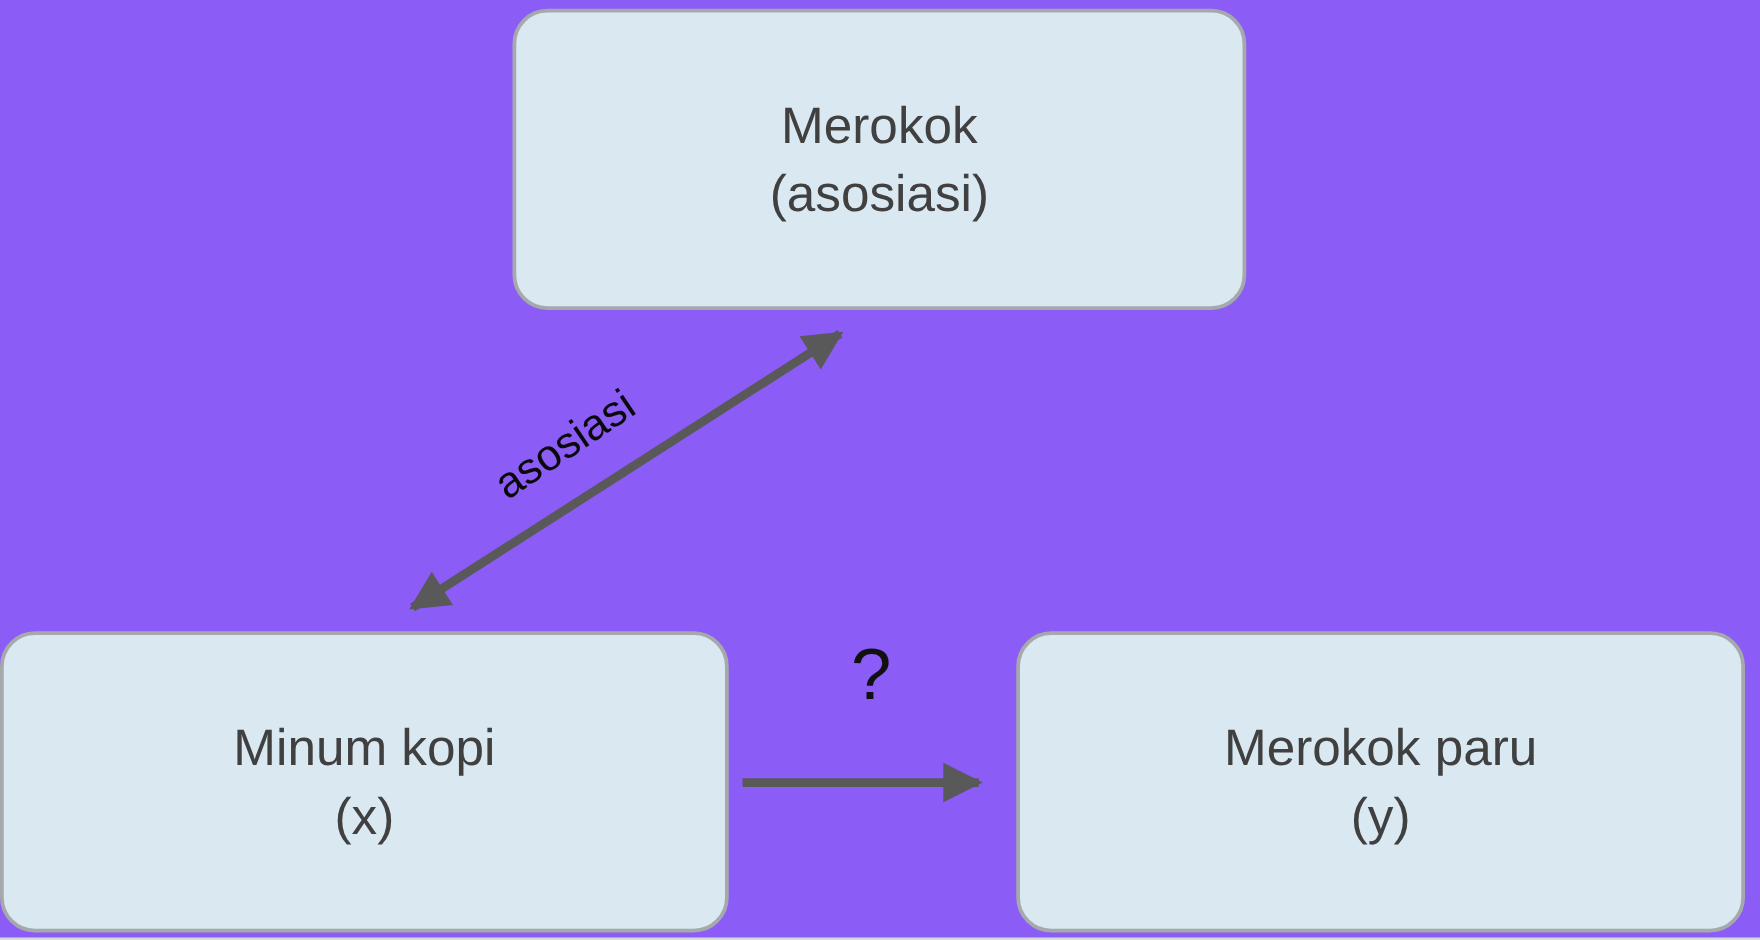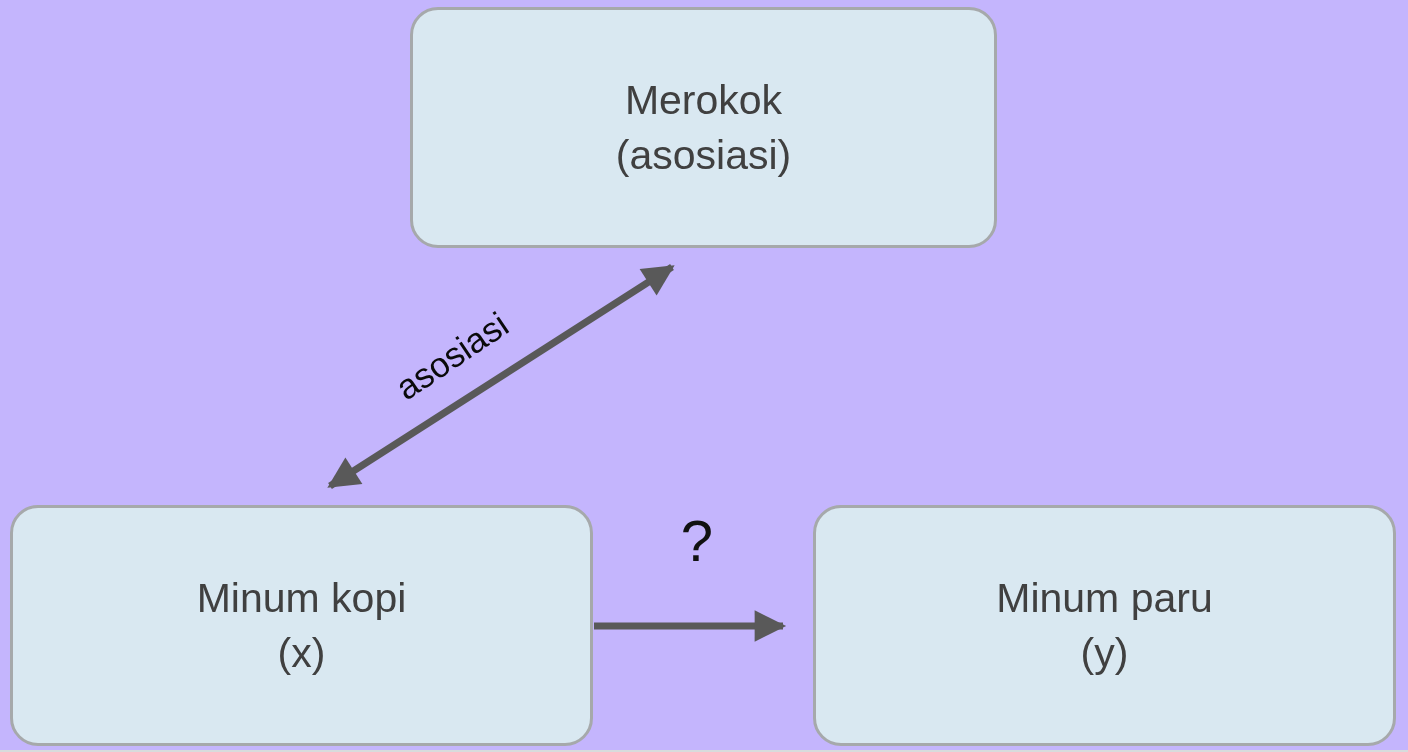--- a/index.html
+++ b/index.html
@@ -5,39 +5,39 @@
   html, body {
     margin: 0;
     padding: 0;
     background: #ffffff;
     font-family: "Liberation Sans", "DejaVu Sans", sans-serif;
   }
   .canvas {
     position: relative;
     width: 1408px;
     height: 752px;
-    background: #c4b5fd;
+    background: #8b5cf6;
     overflow: hidden;
   }
   .node {
     position: absolute;
     box-sizing: border-box;
     background: #d9e8f1;
     border: 3px solid #a6a9ab;
     border-radius: 28px;
     display: flex;
     align-items: center;
     justify-content: center;
     text-align: center;
     color: #404040;
     font-size: 41px;
     line-height: 1.32;
   }
   .node-confounder { left: 410px; top: 7px;  width: 587px; height: 241px; }
-  .node-exposure   { left: 10px;  top: 505px; width: 583px; height: 241px; }
+  .node-exposure   { left: 0;  top: 505px; width: 583px; height: 241px; }
   .node-outcome    { left: 813px; top: 505px; width: 583px; height: 241px; }
 
   .arrows-layer {
     position: absolute;
     left: 0; top: 0;
     width: 1408px;
     height: 752px;
     pointer-events: none;
   }
 
@@ -81,21 +81,21 @@
 
   <div class="node node-exposure">
     <div>
       <div>Minum kopi</div>
       <div>(x)</div>
     </div>
   </div>
 
   <div class="node node-outcome">
     <div>
-      <div>Minum paru</div>
+      <div>Merokok paru</div>
       <div>(y)</div>
     </div>
   </div>
 
   <svg class="arrows-layer" width="1408" height="752" viewBox="0 0 1408 752" xmlns="http://www.w3.org/2000/svg">
     <defs>
       <marker id="arrowhead" viewBox="0 0 12 12" refX="10" refY="6" markerWidth="5.4" markerHeight="5.4" orient="auto-start-reverse">
         <path d="M1,1 L11,6 L1,11 Z" fill="#595959"></path>
       </marker>
     </defs>

